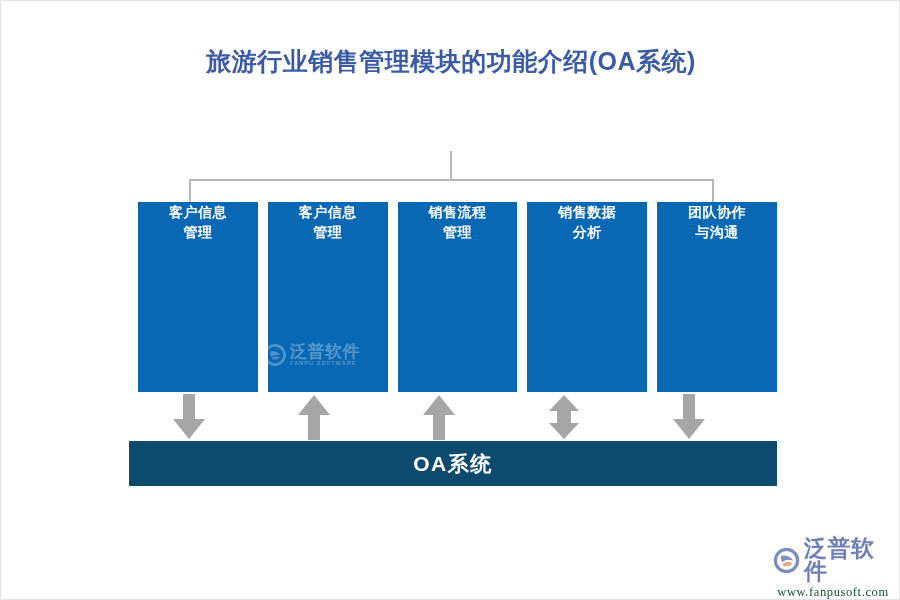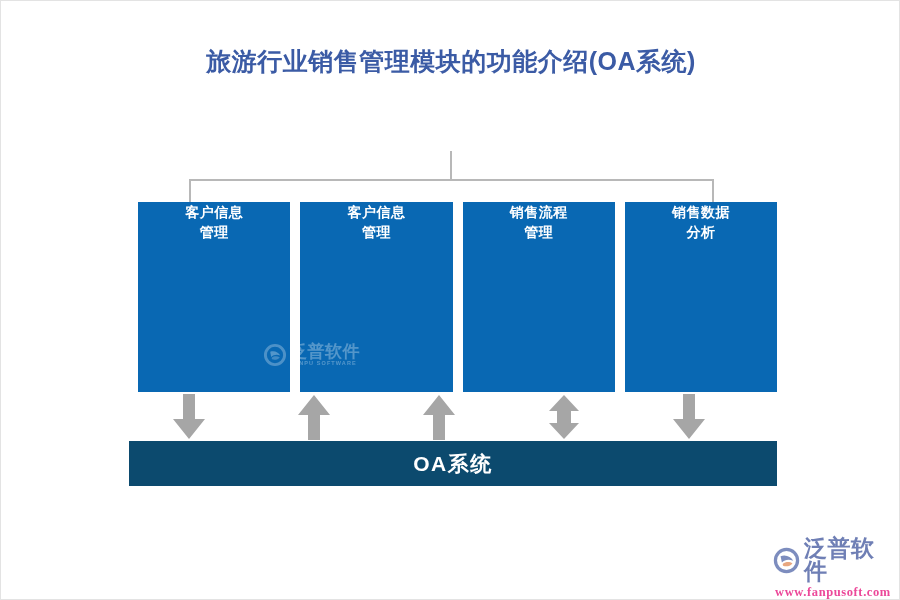--- a/index.html
+++ b/index.html
@@ -195,22 +195,22 @@
   #corner-logo .logo-cn {
     font-size: 23px;
     font-weight: bold;
     color: #6f7fb5;
     letter-spacing: 0.5px;
     line-height: 1;
   }
   #corner-logo .logo-url {
     font-family: "Liberation Serif", "DejaVu Serif", serif;
     font-size: 12.5px;
-    font-weight: bold;
-    color: #ec4899;
+    font-weight: normal;
+    color: #14532d;
     letter-spacing: 0.6px;
     margin-top: 2px;
   }
 </style>
 </head>
 <body>
 
 <div id="canvas">
 
   <div id="main-title">旅游行业销售管理模块的功能介绍(OA系统)</div>
@@ -244,20 +244,26 @@
       </span>
     </div>
 
     <div class="module-box">
       <span class="module-label">
         <span>销售数据</span><br>
         <span>分析</span>
       </span>
     </div>
 
+    <div class="module-box">
+      <span class="module-label">
+        <span>团队协作</span><br>
+        <span>与沟通</span>
+      </span>
+    </div>
 
   </div>
 
   <div id="watermark">
     <svg class="wm-mark" viewBox="0 0 100 100">
       <path d="M50 4 A46 46 0 1 0 50 96 A46 46 0 1 0 50 4 Z M50 16 A34 34 0 1 1 50 84 A34 34 0 1 1 50 16 Z" fill="#ffffff" opacity="0.9"></path>
       <path d="M30 36 C48 30 64 38 72 52 C58 46 44 48 34 58 Z" fill="#ffffff"></path>
       <path d="M36 62 C46 54 60 54 70 60 C62 70 48 72 38 68 Z" fill="#ffffff" opacity="0.75"></path>
     </svg>
     <span class="wm-text">

